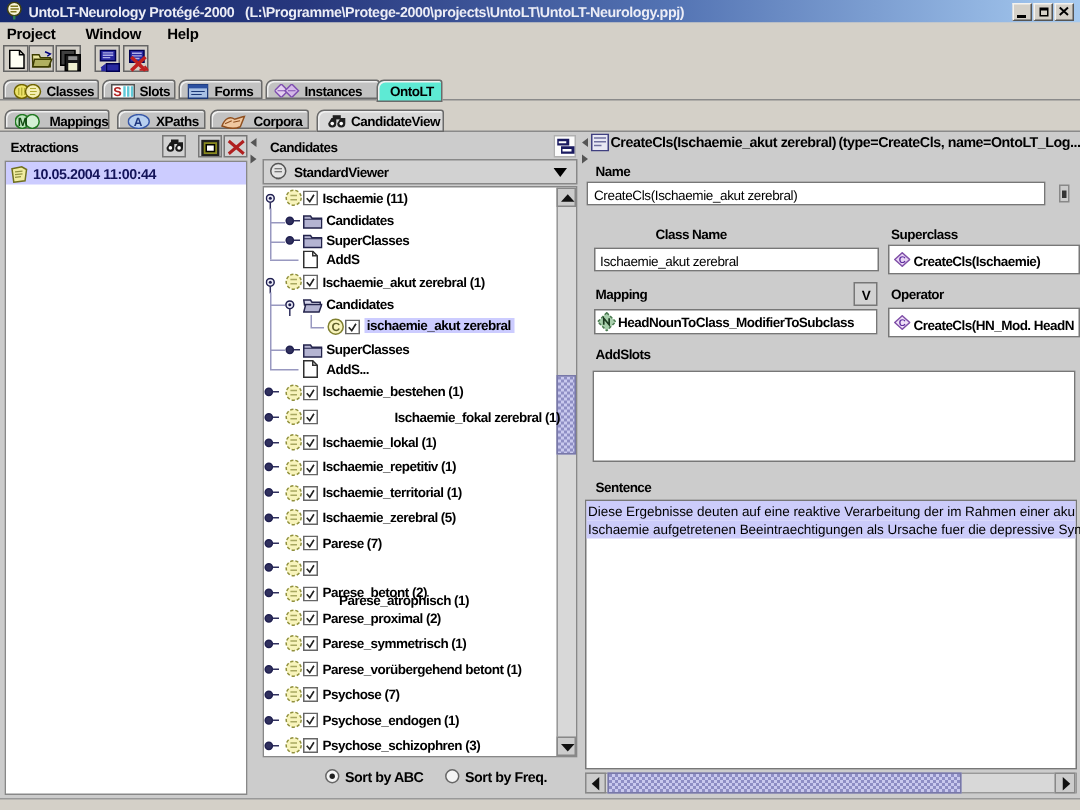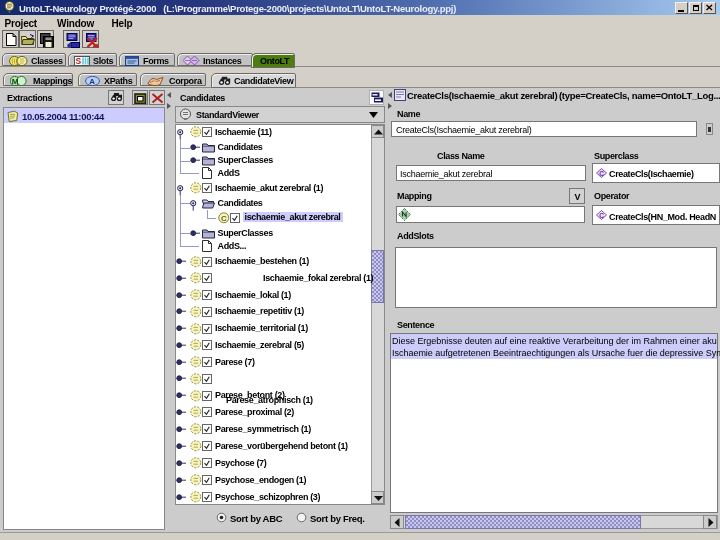--- a/index.html
+++ b/index.html
@@ -100,21 +100,21 @@
       <div class="a t9b" style="left:23px;top:2px">Forms</div>
     </div>
 <div class="a" style="left:177px;top:53px;width:76px;height:13px;background:#c2c2c2;border:1px solid #6a6a6a;border-bottom:1px solid #6a6a6a;border-radius:5px 2px 0 0;box-shadow:inset 1px 1px 0 #efefef">
       <svg class="a" style="left:5px;top:2px" width="17" height="9">
         <path d="M4.5 0L9 4.5 4.5 9 0 4.5z" fill="#e4d0f0" stroke="#8050b0"></path>
         <path d="M11.5 0l4.5 4.5L11.5 9 7 4.5z" fill="#d4b8e8" stroke="#8050b0"></path>
         <path d="M2 4.5h5M9 4.5h5" stroke="#8050b0" stroke-width="0.8"></path>
       </svg>
       <div class="a t9b" style="left:25px;top:2px">Instances</div>
     </div>
-<div class="a" style="left:251px;top:53px;width:44px;height:15px;background:#4d7c0f;border:1px solid #6a6a6a;border-radius:5px 2px 0 0;box-shadow:inset 1px 1px 0 #efefef">
+<div class="a" style="left:251px;top:53px;width:44px;height:15px;background:#5eead4;border:1px solid #6a6a6a;border-radius:5px 2px 0 0;box-shadow:inset 1px 1px 0 #efefef">
       <div class="a t9b" style="left:8px;top:2px">OntoLT</div>
     </div>
 <div class="a" style="left:0;top:66px;width:251px;height:1px;background:#8a8a8a"></div>
 <div class="a" style="left:295px;top:66px;width:425px;height:1px;background:#8a8a8a"></div>
 <div class="a" style="left:3px;top:73px;width:70px;height:13px;background:#c2c2c2;border:1px solid #6a6a6a;border-bottom:1px solid #6a6a6a;border-radius:5px 2px 0 0;box-shadow:inset 1px 1px 0 #efefef">
       <svg class="a" style="left:6px;top:1.5px" width="18" height="10">
         <ellipse cx="4.8" cy="5" rx="4.6" ry="4.6" fill="#bce4bc" stroke="#207820"></ellipse>
         <ellipse cx="11.5" cy="5" rx="4.6" ry="4.6" fill="#d4f0d4" stroke="#207820"></ellipse>
         <text x="1.8" y="8" font-size="8" font-weight="bold" fill="#104810" font-family="Liberation Sans">M</text>
       </svg>
@@ -539,20 +539,21 @@
 <div class="a t9b" style="left:609px;top:169px;">CreateCls(Ischaemie)</div>
 <div class="a t9b" style="left:397px;top:191px;">Mapping</div>
 <div class="a" style="left:569px;top:188px;width:16px;height:16px;background:#d2d2d2;border:1px solid #777">
       <div class="a t9b" style="left:4.5px;top:3px">V</div>
     </div>
 <div class="a" style="left:396px;top:206px;width:189px;height:17px;background:#fff;border:1px solid #777"></div>
 <svg class="a" style="left:398px;top:208px" width="13" height="13">
       <path d="M6.5 0.5L12.5 6.5 6.5 12.5 0.5 6.5z" fill="#a8cfac" stroke="#4a7a50" stroke-dasharray="2 1.2"></path>
       <path d="M4.5 8.5V4.2l3.6 4.3V4.2" fill="none" stroke="#1c3a20" stroke-width="1.1"></path>
     </svg>
+<div class="a t9b" style="left:412px;top:210px;">HeadNounToClass_ModifierToSubclass</div>
 <div class="a t9b" style="left:594px;top:191px;">Operator</div>
 <div class="a" style="left:592px;top:205px;width:128px;height:20px;background:#fff;border:1px solid #777"></div>
 <svg class="a" style="left:596px;top:210px" width="11" height="10">
       <path d="M5.5 0.5L10.5 5 5.5 9.5 0.5 5z" fill="#f0e0f8" stroke="#8050a8"></path>
       <text x="3.2" y="7.5" font-size="6.5" font-weight="bold" fill="#6030a0" font-family="Liberation Sans">C</text>
     </svg>
 <div class="a t9b" style="left:609px;top:212px;width:110px;overflow:hidden">CreateCls(HN_Mod. HeadN</div>
 <div class="a t9b" style="left:397px;top:231px;">AddSlots</div>
 <div class="a" style="left:395px;top:247px;width:322px;height:61px;background:#fff;border:1px solid #777"></div>
 <div class="a t9b" style="left:397px;top:320px;">Sentence</div>

